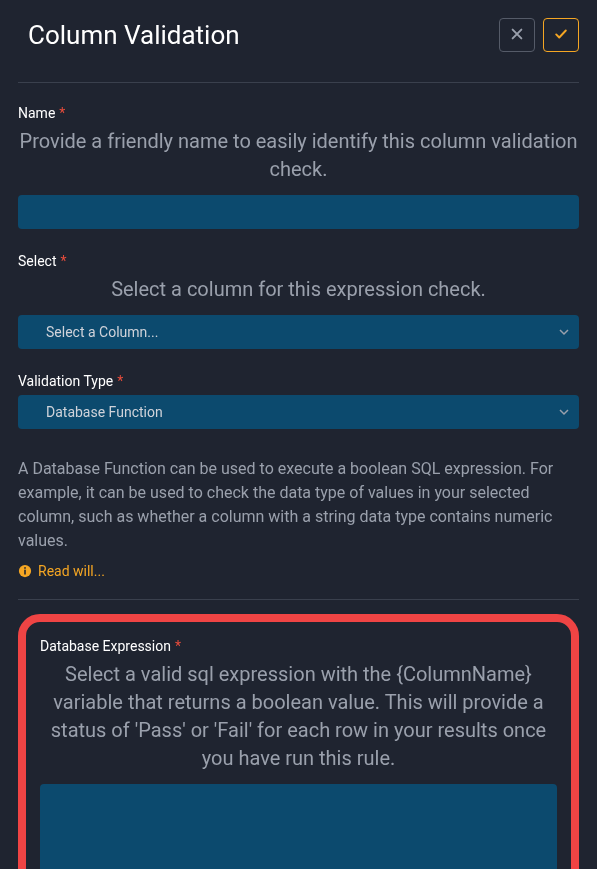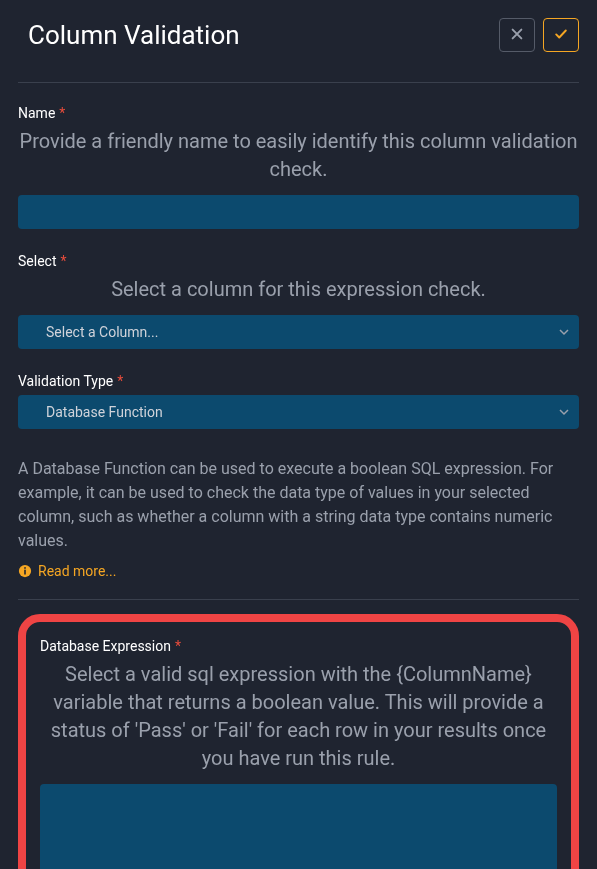--- a/index.html
+++ b/index.html
@@ -215,21 +215,21 @@
   <div class="desc-block">A Database Function can be used to execute a boolean SQL expression. For example, it can be used to check the data type of values in your selected column, such as whether a column with a string data type contains numeric values.</div>
 
   <a class="read-more">
     <span class="read-more-icon">
       <svg viewBox="0 0 16 16" fill="currentColor">
           <circle cx="8" cy="8" r="7"></circle>
           <rect x="7.1" y="6.5" width="1.8" height="5.5" fill="#1f2430"></rect>
           <circle cx="8" cy="4.5" r="1" fill="#1f2430"></circle>
         </svg>
     </span>
-    <span>Read more...</span>
+    <span>Read will...</span>
   </a>
 
   <hr class="divider">
 
   <div class="highlight-box">
     <div class="label-row">
       <span class="label">Database Expression</span>
       <span class="req">*</span>
     </div>
     <div class="help">Select a valid sql expression with the {ColumnName} variable that returns a boolean value. This will provide a status of 'Pass' or 'Fail' for each row in your results once you have run this rule.</div>

